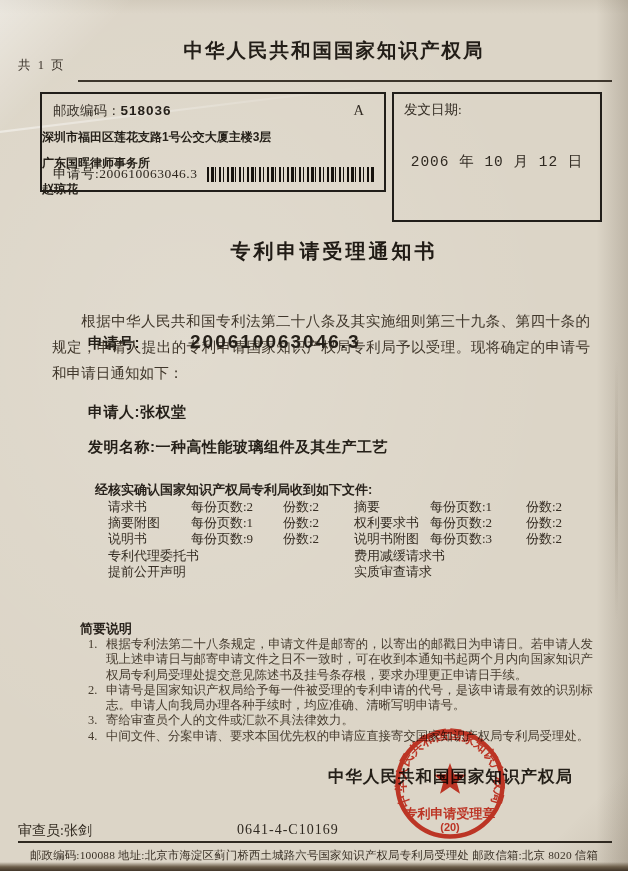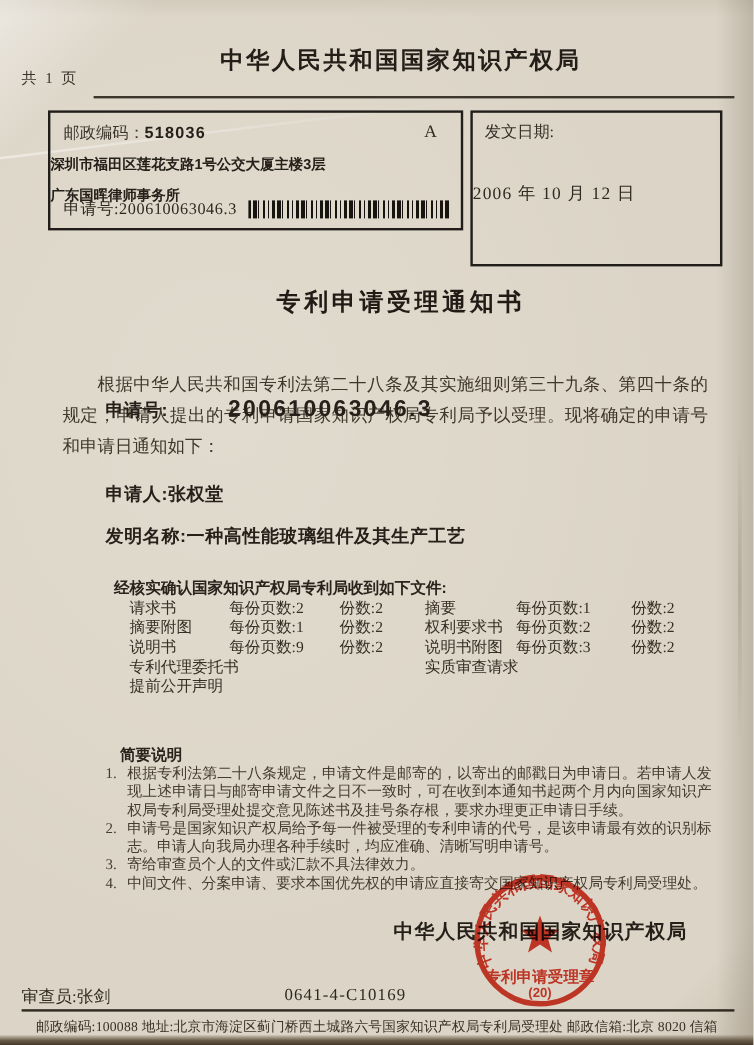--- a/index.html
+++ b/index.html
@@ -44,22 +44,22 @@
   .addr-line { left:0; right:0; font-family:"Liberation Sans", sans-serif;
     font-weight:bold; font-size:12px; color:#252019; }
   .addr1 { top:35px; } .addr2 { top:61px; } .addr3 { top:87px; }
   .appno-row { left:11px; bottom:7px; font-size:13.5px; color:#2e2820; letter-spacing:.5px; }
   .barcode { right:9px; bottom:8px; width:168px; height:15px;
     background:repeating-linear-gradient(90deg,
       #17130e 0 2px, transparent 2px 4px, #17130e 4px 7px, transparent 7px 8px,
       #17130e 8px 9px, transparent 9px 12px, #17130e 12px 14px, transparent 14px 16px,
       #17130e 16px 17px, transparent 17px 20px); }
   .dispatch-label { left:10px; top:7px; font-size:13.5px; color:#352e25; }
-  .dispatch-date { left:0; right:0; top:58px; font-size:14.5px;
-    letter-spacing:1px; color:#2f2921; }
+  .dispatch-date { left:0; right:0; top:58px; text-align:center; font-size:14.5px;
+    letter-spacing:1px; color:#2f2921;font-family:Liberation Mono, monospace; }
 
   
   .notice-title { left:40px; right:0; top:238px; text-align:center;
     font-family:"Liberation Sans", sans-serif; font-weight:bold; font-size:20px;
     letter-spacing:3px; color:#201b15; }
   .notice-body { left:52px; width:538px; top:272px; font-size:14.6px; line-height:26px;
     text-indent:2em; color:#40372b; text-align:justify;margin-top:36px; }
 
   
   .field { left:88px; font-family:"Liberation Sans", sans-serif; font-weight:bold;
@@ -74,21 +74,21 @@
   .recv-header { left:95px; top:481px; font-family:"Liberation Sans", sans-serif;
     font-weight:bold; font-size:13px; color:#29231c; }
   .recv-col { top:499px; font-size:13px; line-height:16.2px; color:#362e24; }
   .recv-left  { left:92px;  width:244px; }
   .recv-right { left:338px; width:250px; }
   .recv-row { display:flex;margin-left:16px; }
   .recv-left  .rn { width:83px; }  .recv-left  .rp { width:92px; }
   .recv-right .rn { width:76px; }  .recv-right .rp { width:96px; }
 
   
-  .notes-header { left:100px; top:620px; font-family:"Liberation Sans", sans-serif;
+  .notes-header { left:80px; top:620px; font-family:"Liberation Sans", sans-serif;
     font-weight:bold; font-size:13px; color:#29231c; }
   .notes-list { left:88px; top:637px; width:505px; font-size:12.4px; line-height:15.3px;
     color:#453b2e; }
   .note-item { display:flex; }
   .note-num { width:18px; flex:0 0 18px; }
   .note-text { flex:1; text-align:justify; }
 
   
   .sign-authority { left:328px; top:766px; font-family:"Liberation Sans", sans-serif;
     font-weight:bold; font-size:16.5px; letter-spacing:1px; color:#241f18; }
@@ -113,20 +113,21 @@
   <div class="abs sheet-label">共 1 页</div>
   <div class="abs header-rule"></div>
 
   <div class="abs box recipient-box">
     <div class="abs postal-row">
       <span>邮政编码：</span><span class="postal-code">518036</span>
     </div>
     <div class="abs sort-mark">A</div>
     <div class="abs addr-line addr1">深圳市福田区莲花支路1号公交大厦主楼3层</div>
     <div class="abs addr-line addr2">广东国晖律师事务所</div>
+    <div class="abs addr-line addr3">赵琼花</div>
     <div class="abs appno-row">申请号:200610063046.3</div>
     <div class="abs barcode"></div>
   </div>
 
   <div class="abs box dispatch-box">
     <div class="abs dispatch-label">发文日期:</div>
     <div class="abs dispatch-date">2006 年 10 月 12 日</div>
   </div>
 
   <div class="abs notice-title">专利申请受理通知书</div>
@@ -170,20 +171,23 @@
     </div>
     <div class="recv-row">
       <span class="rn">权利要求书</span>
         <span class="rp">每份页数:2</span>
         <span class="rc">份数:2</span>
     </div>
     <div class="recv-row">
       <span class="rn">说明书附图</span>
         <span class="rp">每份页数:3</span>
         <span class="rc">份数:2</span>
+    </div>
+    <div class="recv-row">
+      <span class="rn" style="width:auto">费用减缓请求书</span>
     </div>
     <div class="recv-row">
       <span class="rn" style="width:auto">实质审查请求</span>
     </div>
   </div>
 
   <div class="abs notes-header">简要说明</div>
   <div class="abs notes-list">
     <div class="note-item">
       <span class="note-num">1.</span>

